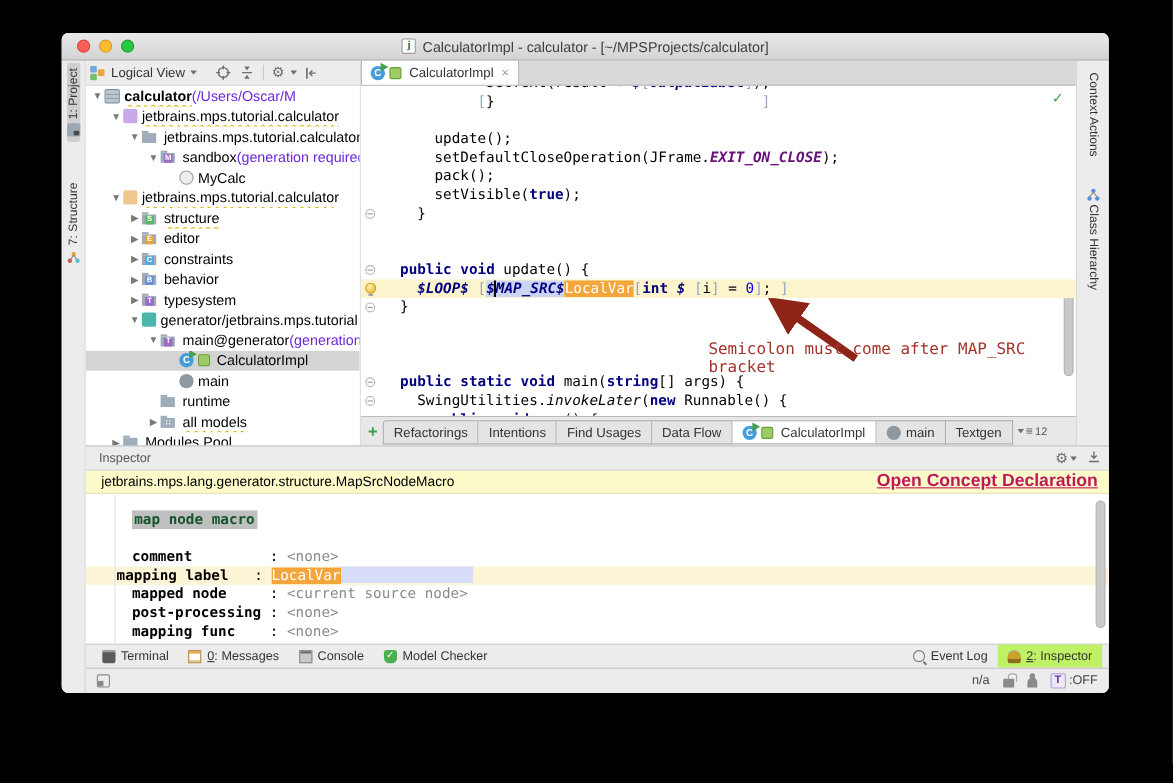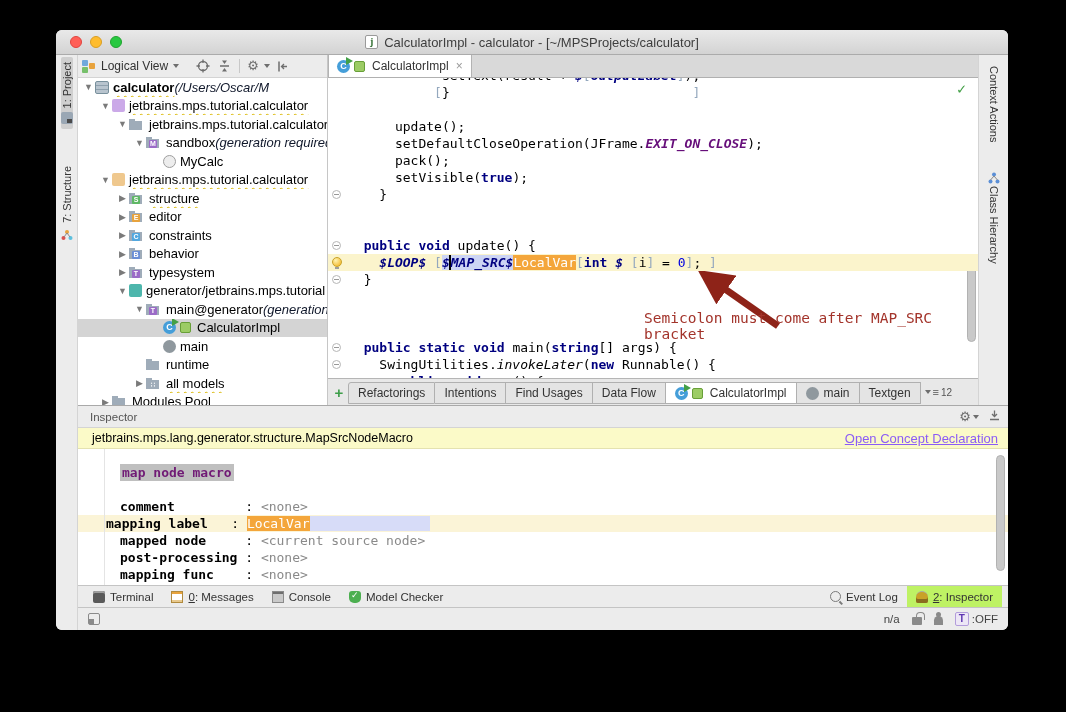--- a/index.html
+++ b/index.html
@@ -57,21 +57,21 @@
   .tbicon { width:16px; height:16px; display:flex; align-items:center; justify-content:center; color:#6E6E6E; }
   .tsep { width:1px; height:14px; background:#C8C8C8; margin:0 2px; }
   .gear { font-size:13px; color:#6E6E6E; line-height:14px; }
 
   .tree { flex:1; overflow:hidden; background:#fff; font-size:13px; color:#000; }
   .trow { height:18.5px; display:flex; align-items:center; white-space:nowrap; overflow:hidden; }
   .trow.sel { background:#D4D4D4; }
   .tarrow { width:13px; flex:none; font-size:9px; color:#7A7A7A; text-align:center; }
   .tlabel.b { font-weight:bold; }
   .tlabel.sq { text-decoration:underline wavy #D9B600; text-decoration-thickness:1px; text-underline-offset:3px; }
-  .tsuffix { color:#0f172a;font-style:italic; }
+  .tsuffix { color:#6d28d9; }
 
   
   .ticon { display:inline-block; width:16px; height:13px; position:relative; margin-right:4px; flex:none; }
   .ticon[class*="ic-fld"] { background:
       linear-gradient(#9FACB9,#9FACB9) 0 1px/6px 2px no-repeat,
       linear-gradient(#9FACB9,#9FACB9) 0 3px/13px 9px no-repeat; }
   .ticon[class*="ic-fld"]::after { position:absolute; left:3px; top:4px; width:8px; height:8px;
       border-radius:1px; font:bold 7px/8px "Liberation Sans",sans-serif; color:#fff; text-align:center; }
   .ic-fld-s::after { content:"S"; background:#5FB865; }
   .ic-fld-e::after { content:"E"; background:#E8A33D; }
@@ -141,27 +141,27 @@
 
   
   .inspector { height:180px; flex:none; display:flex; flex-direction:column; border-top:1px solid #A9A9A9; background:#fff; }
   .ihdr { height:22px; flex:none; background:#ECECEC; border-bottom:1px solid #D4D4D4;
     display:flex; align-items:center; padding:0 8px 0 12px; font-size:11.5px; color:#555; }
   .ihdr .sp { flex:1; }
   .ihdr .gear { margin-right:2px; }
   .ibar { height:21px; flex:none; background:#FBFAC8; border-bottom:1px solid #E4E2B0;
     display:flex; align-items:center; padding:0 10px 0 14px; font-size:12.5px; color:#000; }
   .ibar .sp { flex:1; }
-  .ibar a { color:#8b5cf6; text-decoration:underline; font-size:13px; }
+  .ibar a { color:#be185d; text-decoration:underline; font-size:16px;font-weight:bold; }
   .ibody { flex:1; position:relative; overflow:hidden; background:#fff;
     font-family:"DejaVu Sans Mono",monospace; font-size:13px; line-height:17px; padding-top:15px; }
   .ibody .gline { position:absolute; left:26px; top:0; bottom:0; width:1px; background:#E4E4E4; }
   .irow { padding-left:42px; height:17px; white-space:pre; }
   .irow.ylw { background:#FBF4D7;padding-left:28px; }
-  .ihead { display:inline-block; background:#BFBFBF; color:#701a75; font-weight:bold; padding:0 2px; }
+  .ihead { display:inline-block; background:#BFBFBF; color:#14532d; font-weight:bold; padding:0 2px; }
   .ilab { display:inline-block; width:16ch; font-weight:bold; color:#000; }
   .ival { color:#8A8A8A; }
   .ival.lb { background:#F4A63B; color:#fff; }
   .lavspace { display:inline-block; background:#D7DCF8; width:120px; height:15px; vertical-align:-3px; }
   .iscroll { position:absolute; right:3px; top:6px; width:9px; height:116px; background:#C9C9C9; border:1px solid #B2B2B2; border-radius:5px; }
 
   
   .toolwin { height:22px; flex:none; background:#ECECEC; border-top:1px solid #C4C4C4;
     display:flex; align-items:stretch; font-size:11.5px; color:#333; padding:0 6px; }
   .twitem { display:flex; align-items:center; gap:5px; padding:0 9px; }

